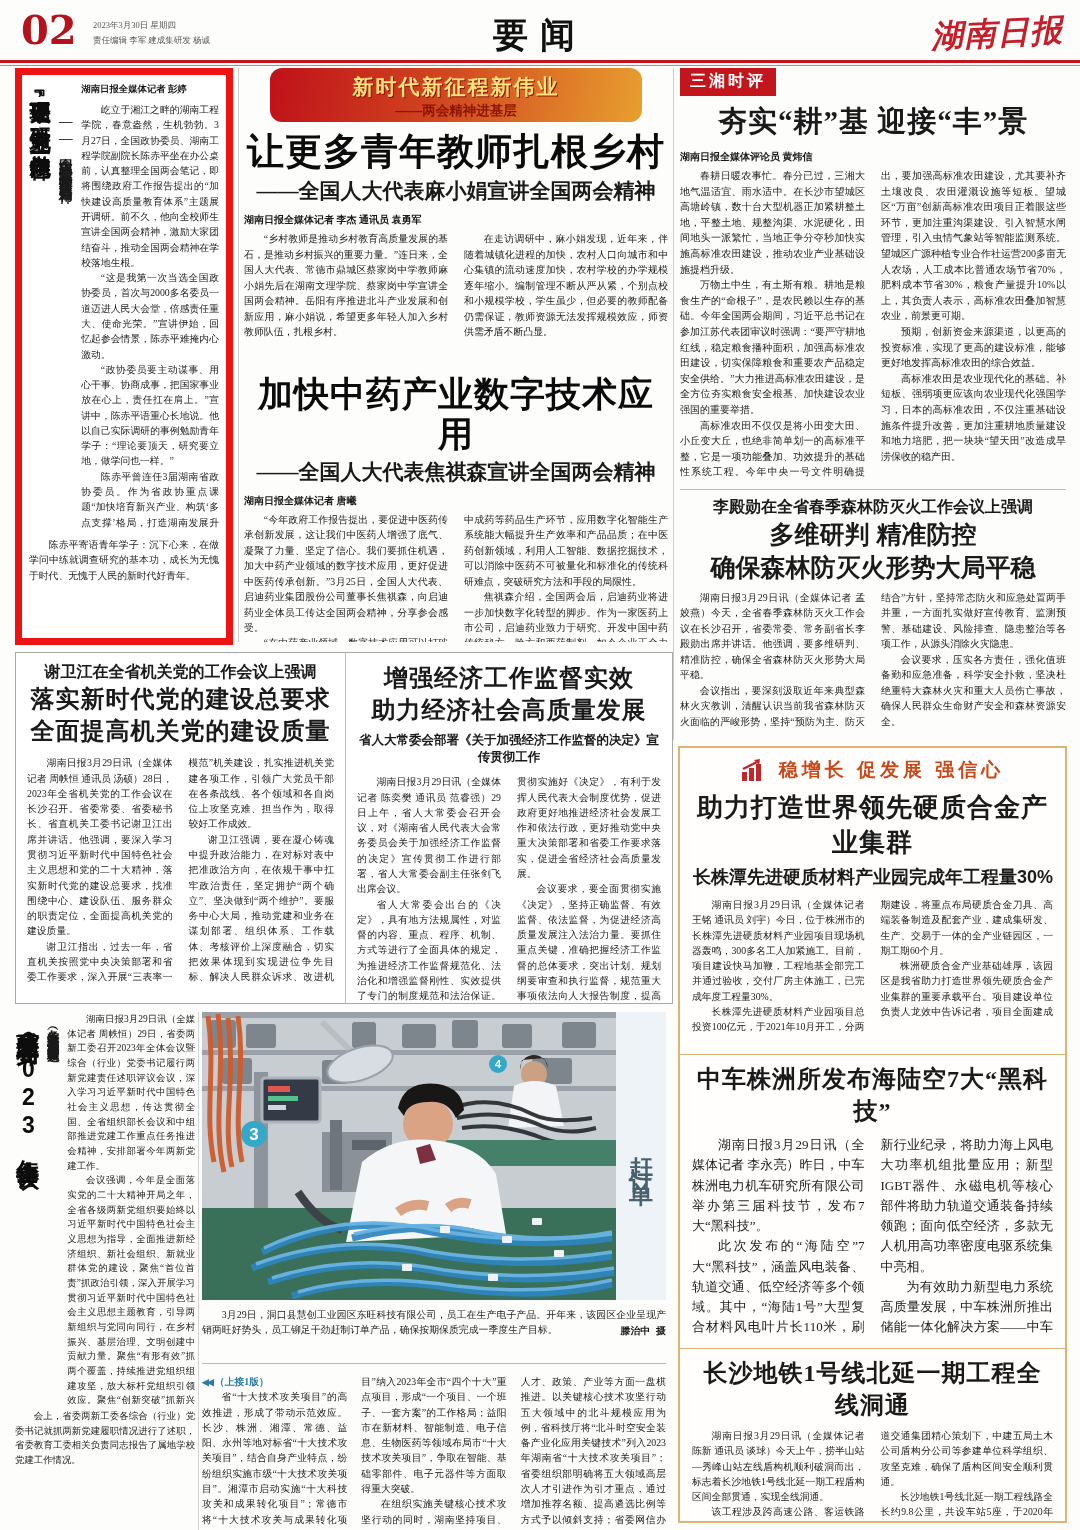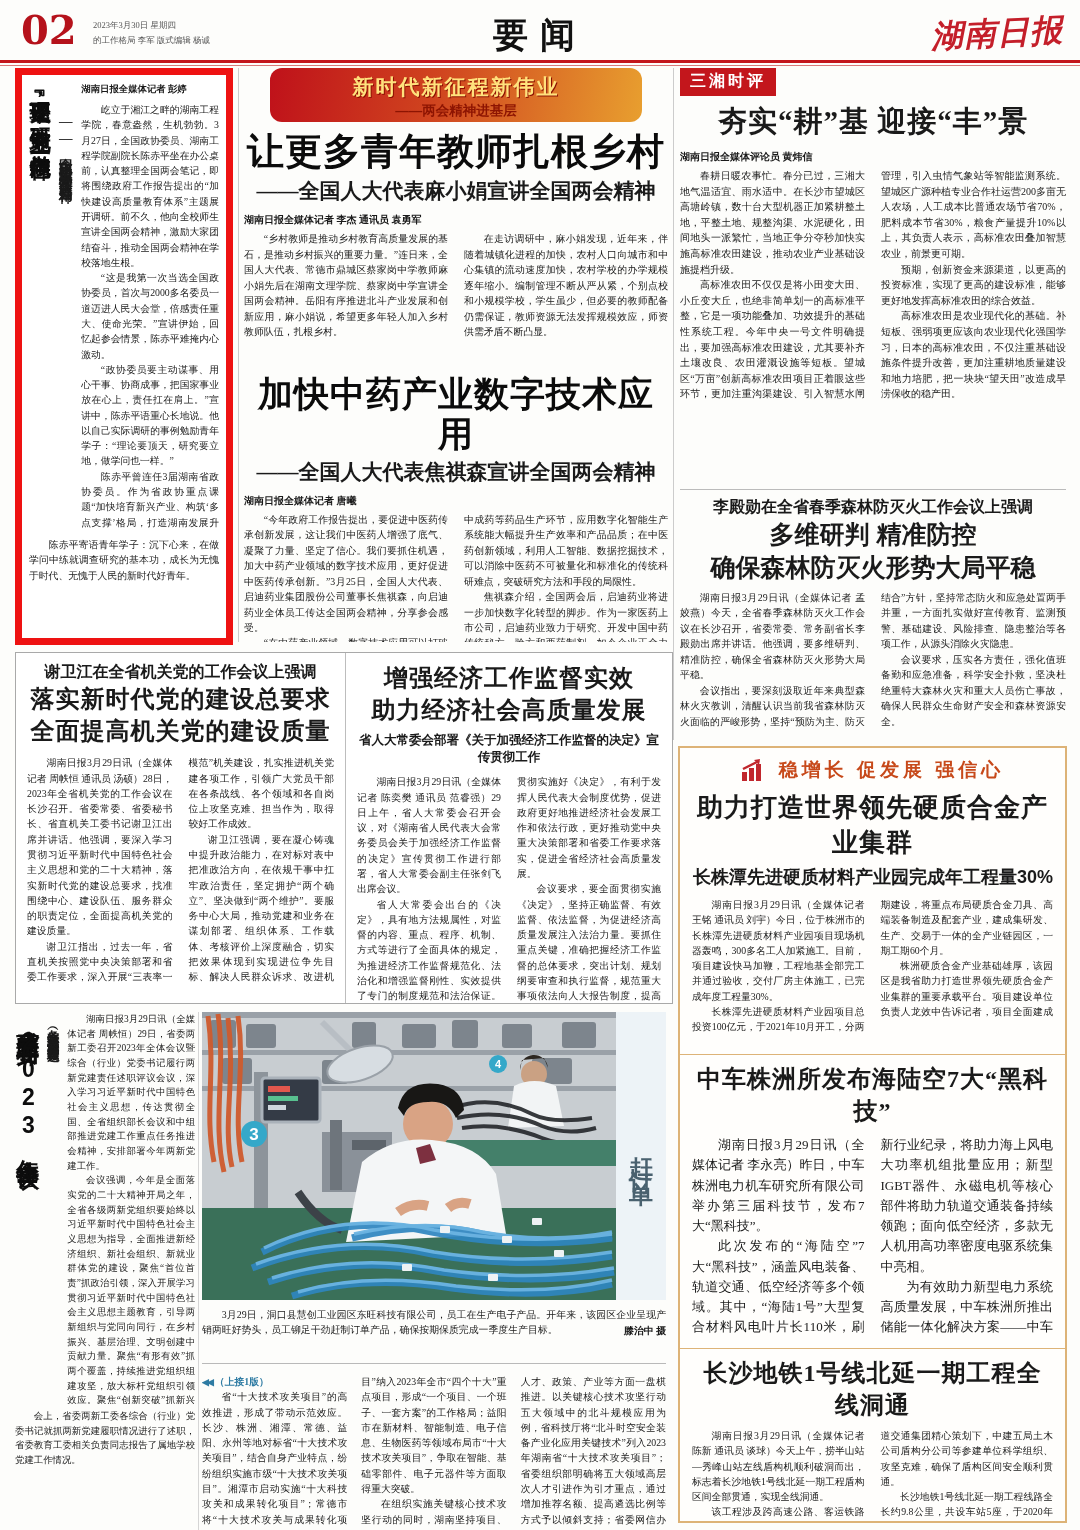--- a/index.html
+++ b/index.html
@@ -66,21 +66,21 @@
   #bl-head{font-size:23px;letter-spacing:2px;line-height:1.1;}
   #bl-sub{writing-mode:vertical-rl;text-orientation:upright;font-family:"Liberation Sans",sans-serif;font-weight:bold;font-size:12px;margin-left:4px;padding-top:8px;letter-spacing:1px;}
   #bl-body{flex:1;margin-left:6px;overflow:hidden;font-size:9.4px;}
   #bl-closing{margin-top:5px;font-size:9.4px;height:115px;overflow:hidden;}
   
   #photoblk{position:absolute;left:202px;top:1012px;width:464px;}
   #photo{display:flex;height:288px;}
   #photo-label{width:50px;background:#edf3f7;display:flex;align-items:center;justify-content:center;}
   #photo-label span{writing-mode:vertical-rl;text-orientation:upright;font-weight:bold;font-size:24px;color:#49616f;letter-spacing:12px;}
   #caption{position:relative;margin-top:7px;font-size:9.9px;}
-  #caption .credit{position:absolute;right:0;bottom:0;font-weight:bold;background:#fdfdfb;padding-left:8px;}
+  #caption .credit{position:absolute;right:0;bottom:0;font-weight:bold;background:#fdfdfb;padding-left:8px;font-family:Liberation Mono, monospace;}
   #crule{position:absolute;left:202px;top:1363px;width:464px;height:1px;background:#b9b9b9;}
   #contd{position:absolute;left:202px;top:1374px;width:464px;height:156px;overflow:hidden;font-size:9.8px;}
   .marker{color:#2e7ba3;font-weight:bold;}
   .marker .arr{font-size:9px;letter-spacing:-2px;margin-right:3px;}
   #contd p.marker{text-indent:0;}
   
   #rbox{position:absolute;left:678px;top:746px;width:389px;height:777px;border:2px solid #ddb377;box-sizing:border-box;padding:6px 12px;overflow:hidden;background:#fffefc;}
   #badge{display:flex;align-items:center;justify-content:center;gap:12px;margin-top:3px;}
   #badge .t{font-family:"Liberation Sans",sans-serif;font-weight:bold;font-size:19px;color:#c7491a;letter-spacing:4px;}
   #carb-head{font-size:26px;margin-top:7px;letter-spacing:1px;}
@@ -94,21 +94,21 @@
 </style>
 </head>
 <body>
 
 <div class="page">
 
   <div id="hdr">
     <div id="pagenum">02</div>
     <div id="dateblk">
       <div>2023年3月30日 星期四</div>
-      <div>的工作格局 李军 版式编辑 杨诚</div>
+      <div>责任编辑 李军 建成集研发 杨诚</div>
     </div>
     <div id="sectitle">要闻</div>
     <div id="masthead">湖南日报</div>
   </div>
   <div id="rule1"></div>
   <div id="rule2"></div>
 
   <div id="leftbox">
     <div id="lb-row">
       <div id="lb-head" class="vhead">『理论要顶天，研究要立地，做学问也一样』</div>
@@ -160,20 +160,21 @@
   <div id="vdiv2"></div>
   <div id="vdiv3"></div>
 
   <div id="rightcol">
     <div id="sxsp">三湘时评</div>
     <div id="cmt-head" class="h-serif">夯实“耕”基 迎接“丰”景</div>
     <div class="byline">湖南日报全媒体评论员 黄炜信</div>
     <div id="cmt-body" class="bt cols2">
       <div>
           <p>春耕日暖农事忙。春分已过，三湘大地气温适宜、雨水适中。在长沙市望城区高塘岭镇，数十台大型机器正加紧耕整土地，平整土地、规整沟渠、水泥硬化，田间地头一派繁忙，当地正争分夺秒加快实施高标准农田建设，推动农业产业基础设施提档升级。</p>
+          <p>万物土中生，有土斯有粮。耕地是粮食生产的“命根子”，是农民赖以生存的基础。今年全国两会期间，习近平总书记在参加江苏代表团审议时强调：“要严守耕地红线，稳定粮食播种面积，加强高标准农田建设，切实保障粮食和重要农产品稳定安全供给。”大力推进高标准农田建设，是全方位夯实粮食安全根基、加快建设农业强国的重要举措。</p>
           <p>高标准农田不仅仅是将小田变大田、小丘变大丘，也绝非简单划一的高标准平整，它是一项功能叠加、功效提升的基础性系统工程。今年中央一号文件明确提出，要加强高标准农田建设，尤其要补齐土壤改良、农田灌溉设施等短板。望城区“万亩”创新高标准农田项目正着眼这些环节，更加注重沟渠建设、引入智慧水闸管理，引入虫情气象站等智能监测系统。望城区广源种植专业合作社运营200多亩无人农场，人工成本比普通农场节省70%，肥料成本节省30%，粮食产量提升10%以上，其负责人表示，高标准农田叠加智慧农业，前景更可期。</p>
           <p>预期，创新资金来源渠道，以更高的投资标准，实现了更高的建设标准，能够更好地发挥高标准农田的综合效益。</p>
           <p>高标准农田是农业现代化的基础。补短板、强弱项更应该向农业现代化强国学习，日本的高标准农田，不仅注重基础设施条件提升改善，更加注重耕地质量建设和地力培肥，把一块块“望天田”改造成旱涝保收的稳产田。</p>
         </div>
     </div>
     <div id="rc-rule"></div>
     <div class="kicker">李殿勋在全省春季森林防灭火工作会议上强调</div>
     <div class="h-mid">多维研判 精准防控</div>
     <div class="h-mid">确保森林防灭火形势大局平稳</div>
     <div id="forest-body" class="bt cols2">

